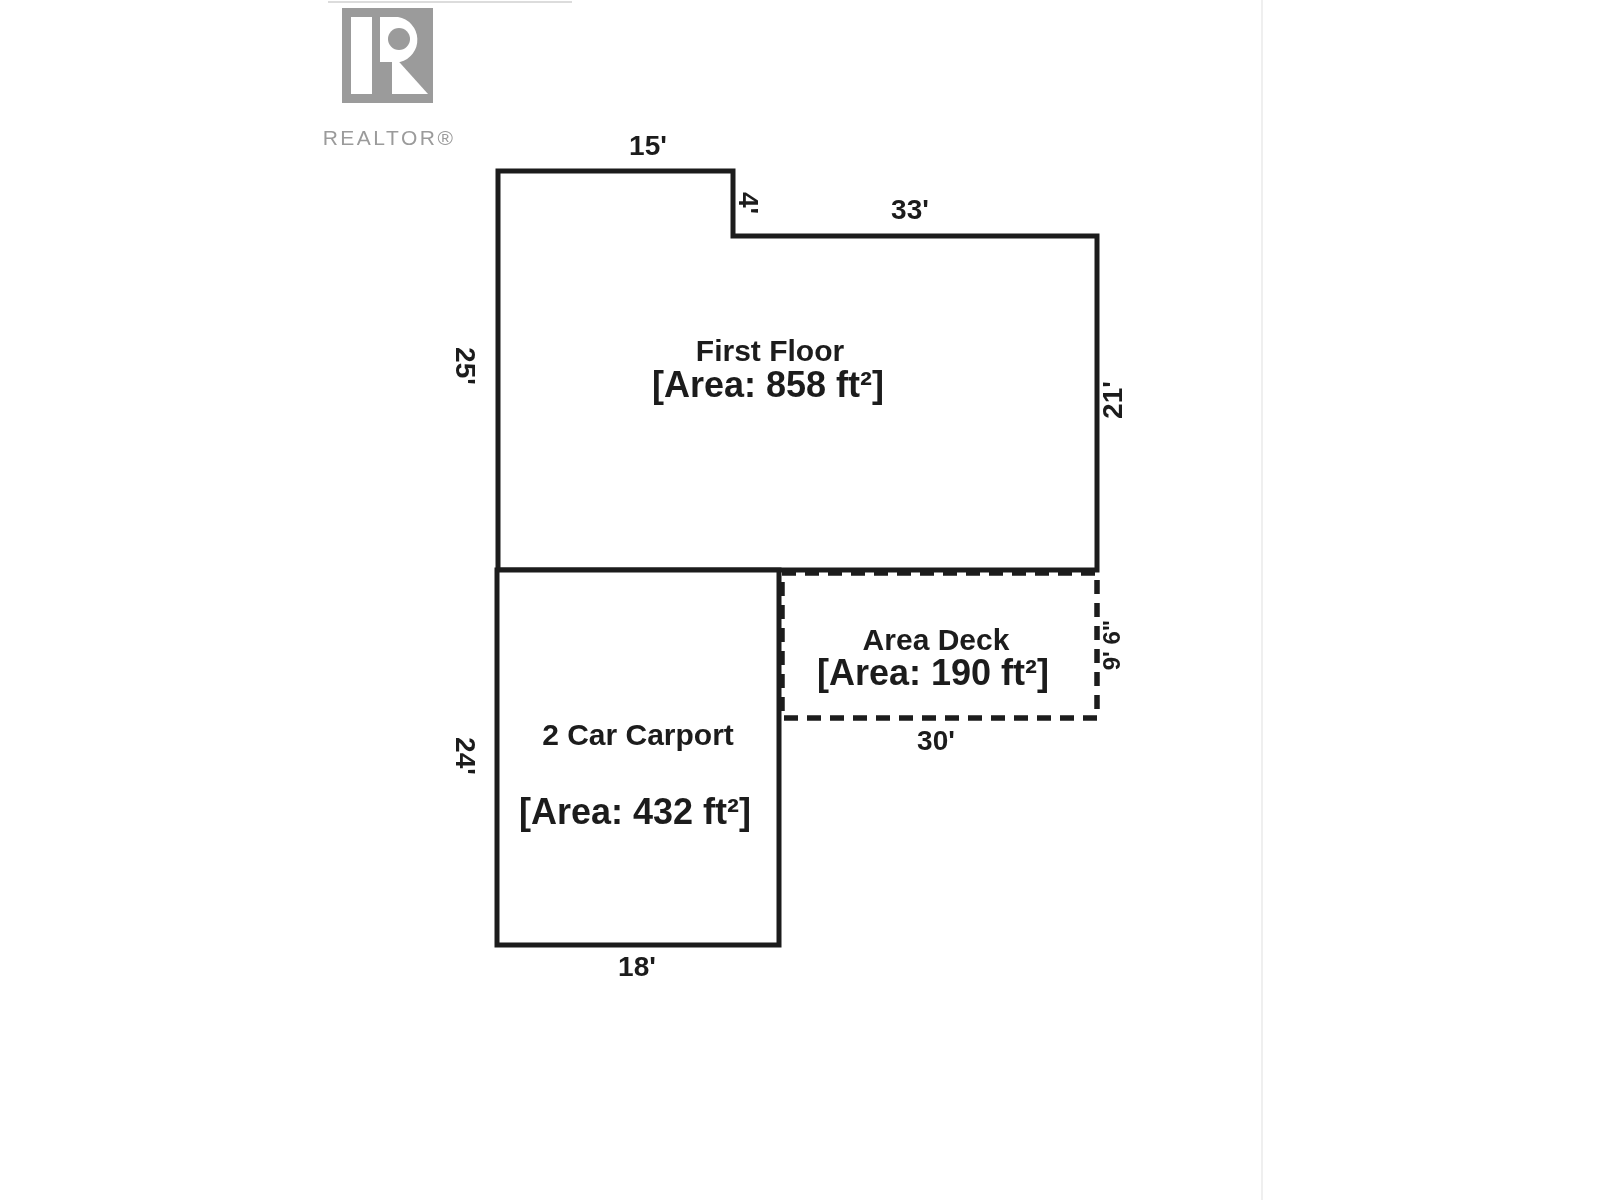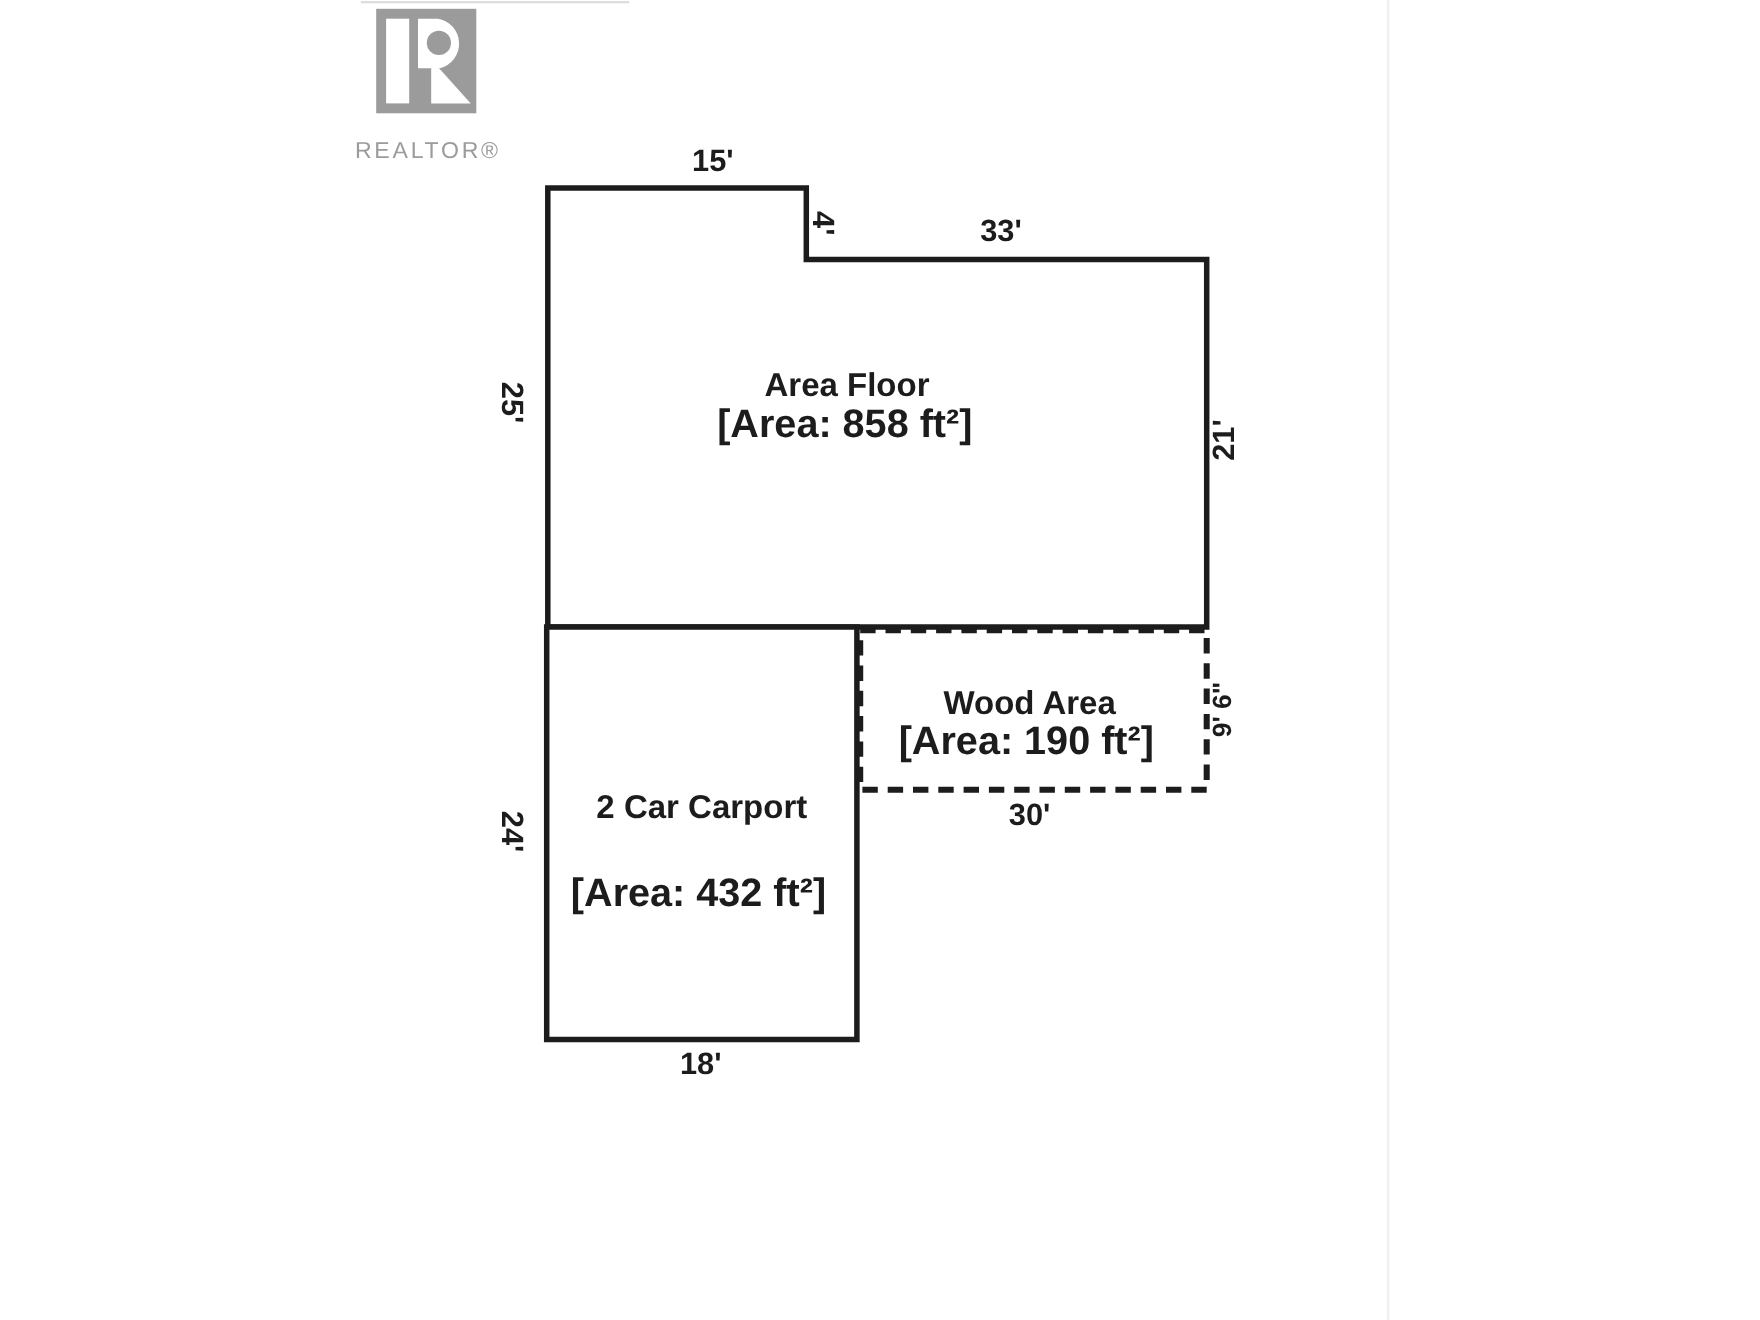--- a/index.html
+++ b/index.html
@@ -73,22 +73,22 @@
   <div class="lbl dim rot-ccw" style="left:1113px; top:400px;">21'</div>
 
   <div class="lbl dim-sm rot-ccw" style="left:1112px; top:645px;">9' 6"</div>
 
   <div class="lbl dim" style="left:936px; top:741px;">30'</div>
 
   <div class="lbl dim rot-cw" style="left:465px; top:756px;">24'</div>
 
   <div class="lbl dim" style="left:637px; top:967px;">18'</div>
 
-  <div class="lbl room-title" style="left:770px; top:351px;">Area Floor</div>
+  <div class="lbl room-title" style="left:770px; top:351px;">First Floor</div>
   <div class="lbl room-area" style="left:768px; top:385px;">[Area: 858 ft²]</div>
 
-  <div class="lbl room-title" style="left:936px; top:640px;">Wood Area</div>
+  <div class="lbl room-title" style="left:936px; top:640px;">Area Deck</div>
   <div class="lbl room-area" style="left:933px; top:673px;">[Area: 190 ft²]</div>
 
   <div class="lbl room-title" style="left:638px; top:735px;">2 Car Carport</div>
   <div class="lbl room-area" style="left:635px; top:812px;">[Area: 432 ft²]</div>
 
 </div>
 
 </body></html>

